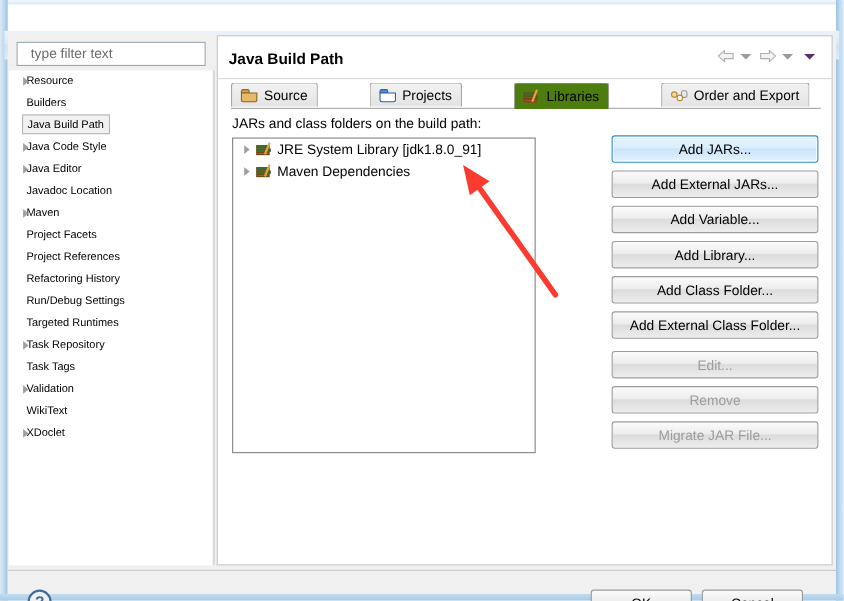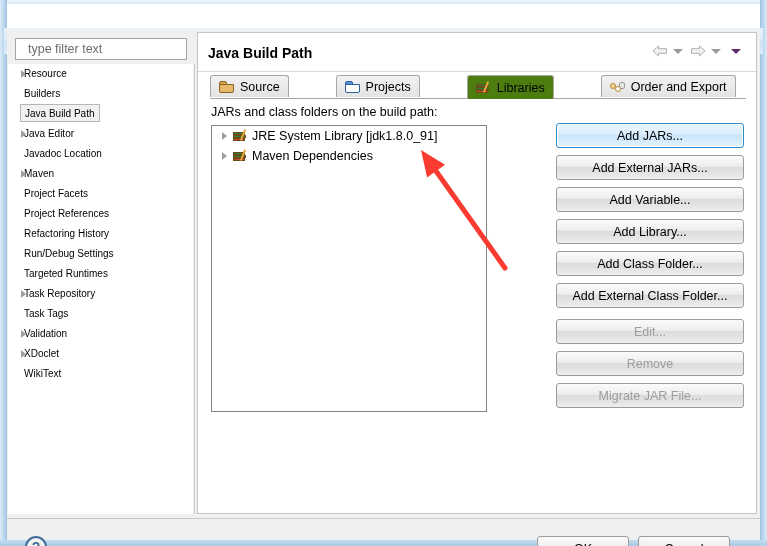--- a/index.html
+++ b/index.html
@@ -413,33 +413,34 @@
   <div id="dialog-body">
 
     <div id="filter-box">
       <input type="text" id="filter-input" placeholder="type filter text" style="">
     </div>
 
     <div id="tree-panel">
         <div class="tree-item"><span class="twisty"></span><span class="label-box">Resource</span></div>
         <div class="tree-item"><span class="label-box">Builders</span></div>
         <div class="tree-item selected"><span class="label-box">Java Build Path</span></div>
+        <div class="tree-item"><span class="twisty"></span><span class="label-box">Java Code Style</span></div>
         <div class="tree-item"><span class="twisty"></span><span class="label-box">Java Editor</span></div>
         <div class="tree-item"><span class="label-box">Javadoc Location</span></div>
         <div class="tree-item"><span class="twisty"></span><span class="label-box">Maven</span></div>
         <div class="tree-item"><span class="label-box">Project Facets</span></div>
         <div class="tree-item"><span class="label-box">Project References</span></div>
         <div class="tree-item"><span class="label-box">Refactoring History</span></div>
         <div class="tree-item"><span class="label-box">Run/Debug Settings</span></div>
         <div class="tree-item"><span class="label-box">Targeted Runtimes</span></div>
         <div class="tree-item"><span class="twisty"></span><span class="label-box">Task Repository</span></div>
         <div class="tree-item"><span class="label-box">Task Tags</span></div>
         <div class="tree-item"><span class="twisty"></span><span class="label-box">Validation</span></div>
+        <div class="tree-item"><span class="label-box">WikiText</span></div>
         <div class="tree-item"><span class="twisty"></span><span class="label-box">XDoclet</span></div>
-        <div class="tree-item"><span class="label-box">WikiText</span></div>
       </div>
     <div id="tree-sep"></div>
 
     <div id="content">
       <div id="content-title">Java Build Path</div>
 
       <div id="nav-arrows">
         <span class="nav-item">
           <svg width="16" height="12" viewBox="0 0 16 12" aria-hidden="true">
             <path d="M6.5 1 L1 6 L6.5 11 L6.5 8.3 L14.5 8.3 L14.5 3.7 L6.5 3.7 Z" fill="#f2f2f2" stroke="#b0b0b0" stroke-width="1"></path>

